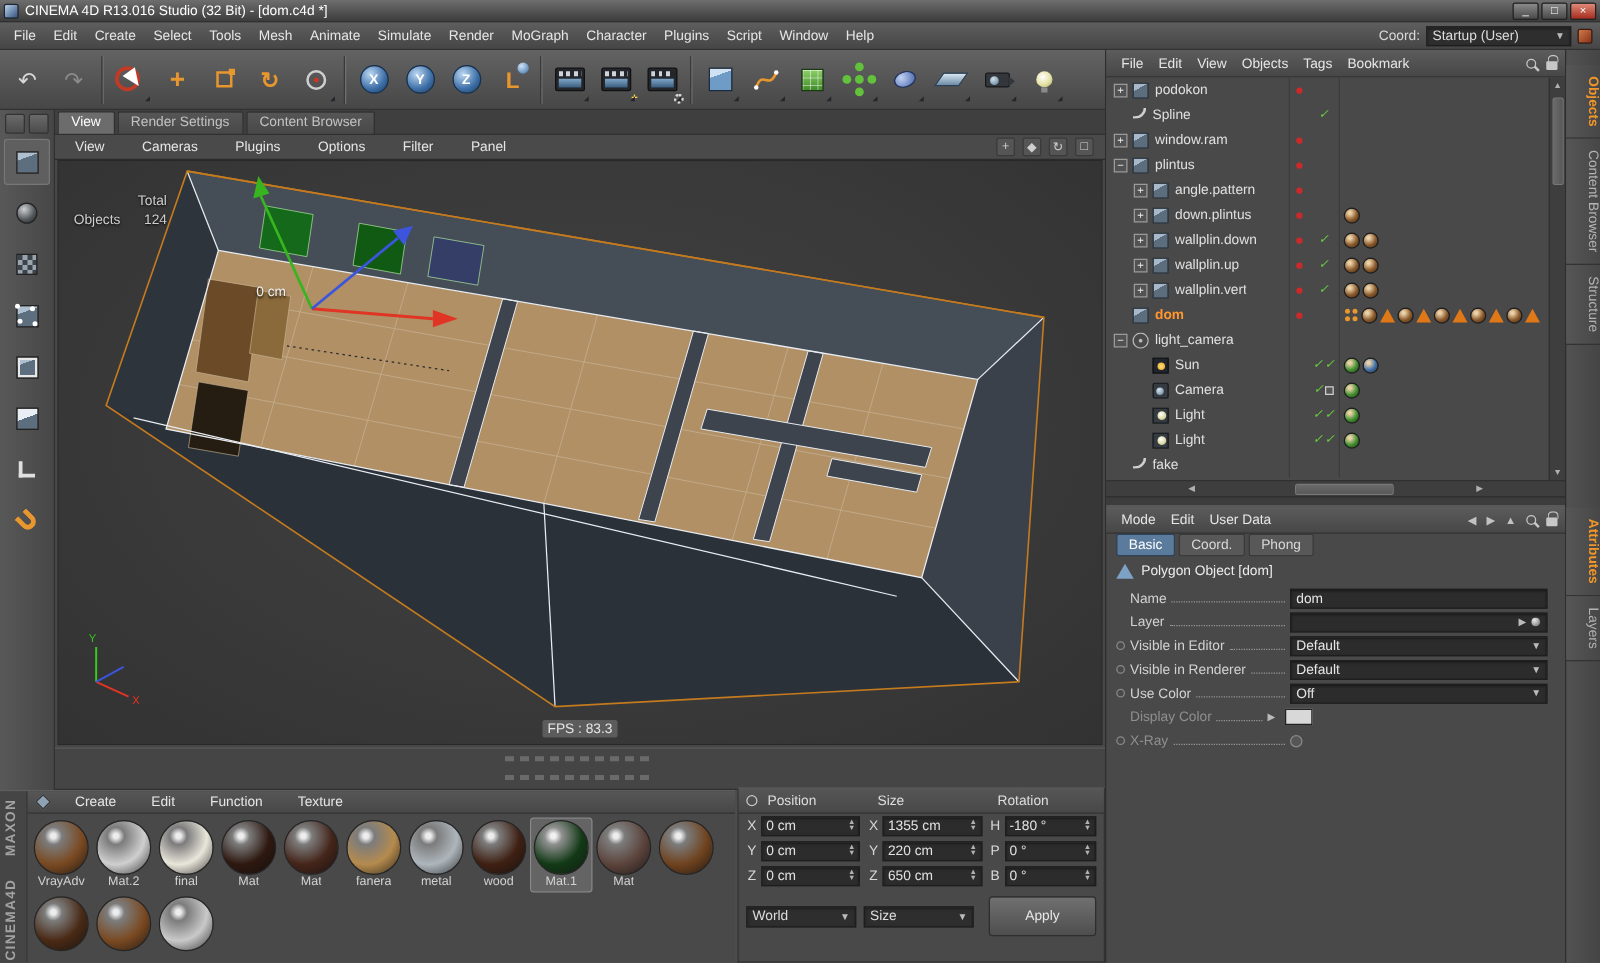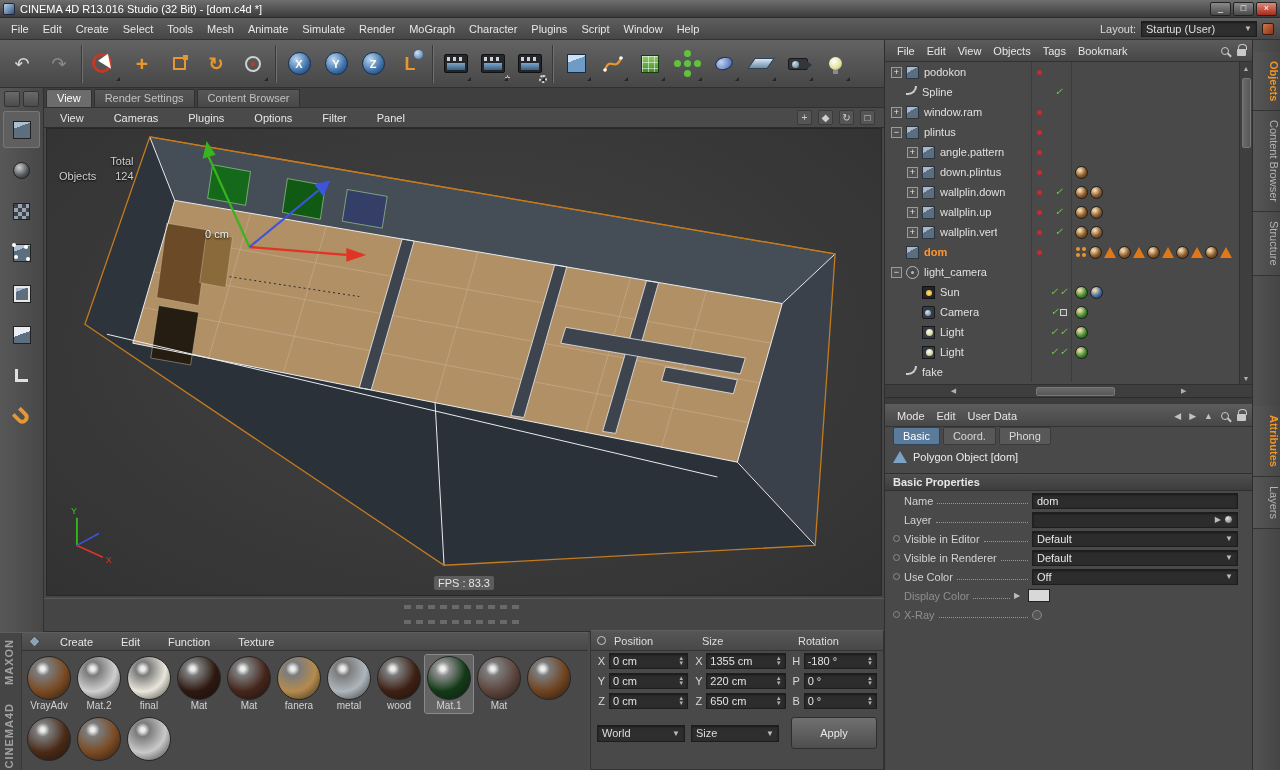--- a/index.html
+++ b/index.html
@@ -307,21 +307,21 @@
   <span class="menu-item">Animate</span>
   <span class="menu-item">Simulate</span>
   <span class="menu-item">Render</span>
   <span class="menu-item">MoGraph</span>
   <span class="menu-item">Character</span>
   <span class="menu-item">Plugins</span>
   <span class="menu-item">Script</span>
   <span class="menu-item">Window</span>
   <span class="menu-item">Help</span>
   <div id="layoutbox">
-    <span>Layout:</span>
+    <span>Coord:</span>
     <div class="dropfield" style="width:116px">
       <span>Startup (User)</span>
       <span class="caret">▼</span>
     </div>
     <span class="sq-red"></span>
   </div>
 </div>
 
 <div id="toolbar">
   <div class="tbtn">
@@ -1029,21 +1029,20 @@
     <span class="atab active">Basic</span>
     <span class="atab">Coord.</span>
     <span class="atab">Phong</span>
   </div>
 
   <div id="am-title">
     <span class="polytri"></span>
     <span>Polygon Object [dom]</span>
   </div>
 
-  <div id="am-section">Basic Properties</div>
 
   <div id="am-rows">
 
     <div class="attr-row">
       <i class="adot hide"></i>
       <span class="akey">
           <span class="alabel">Name</span>
           <span class="leader"></span>
         </span>
       <div class="afield">

